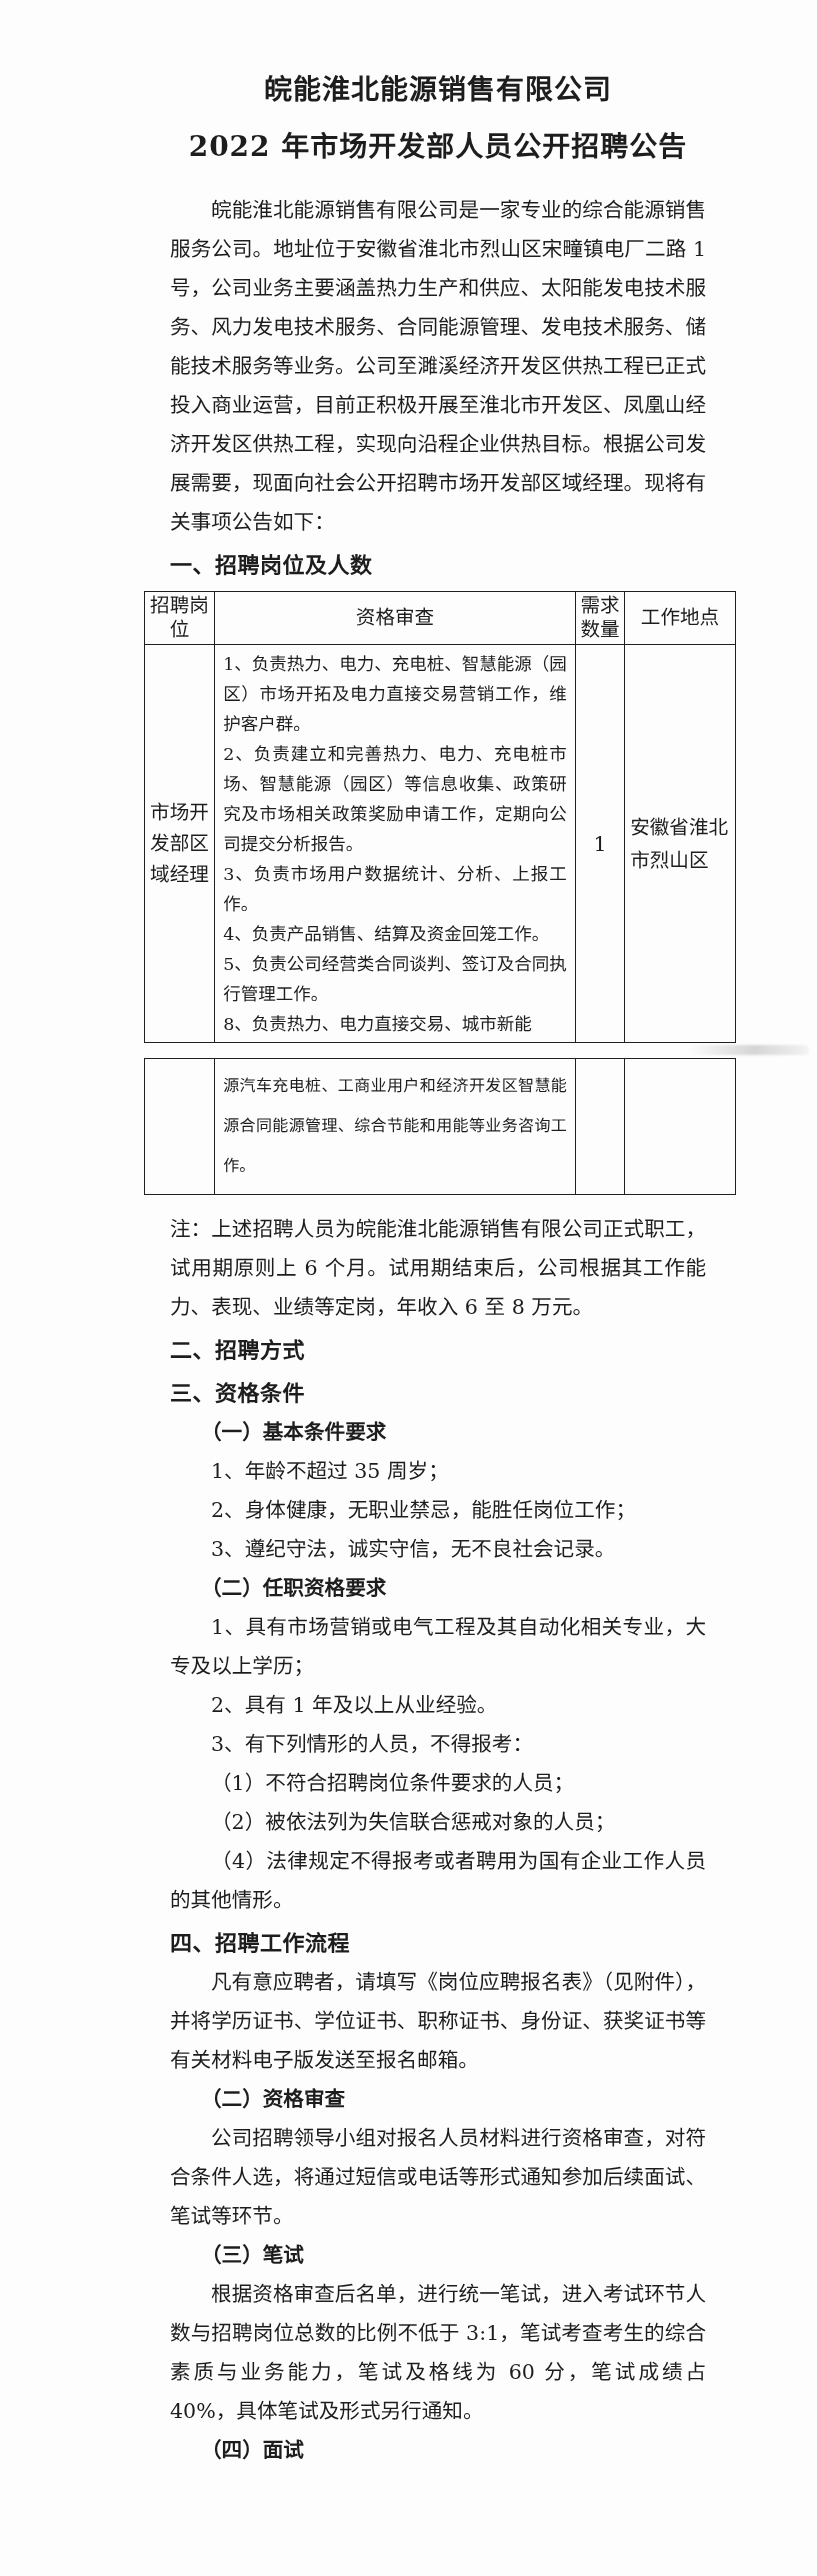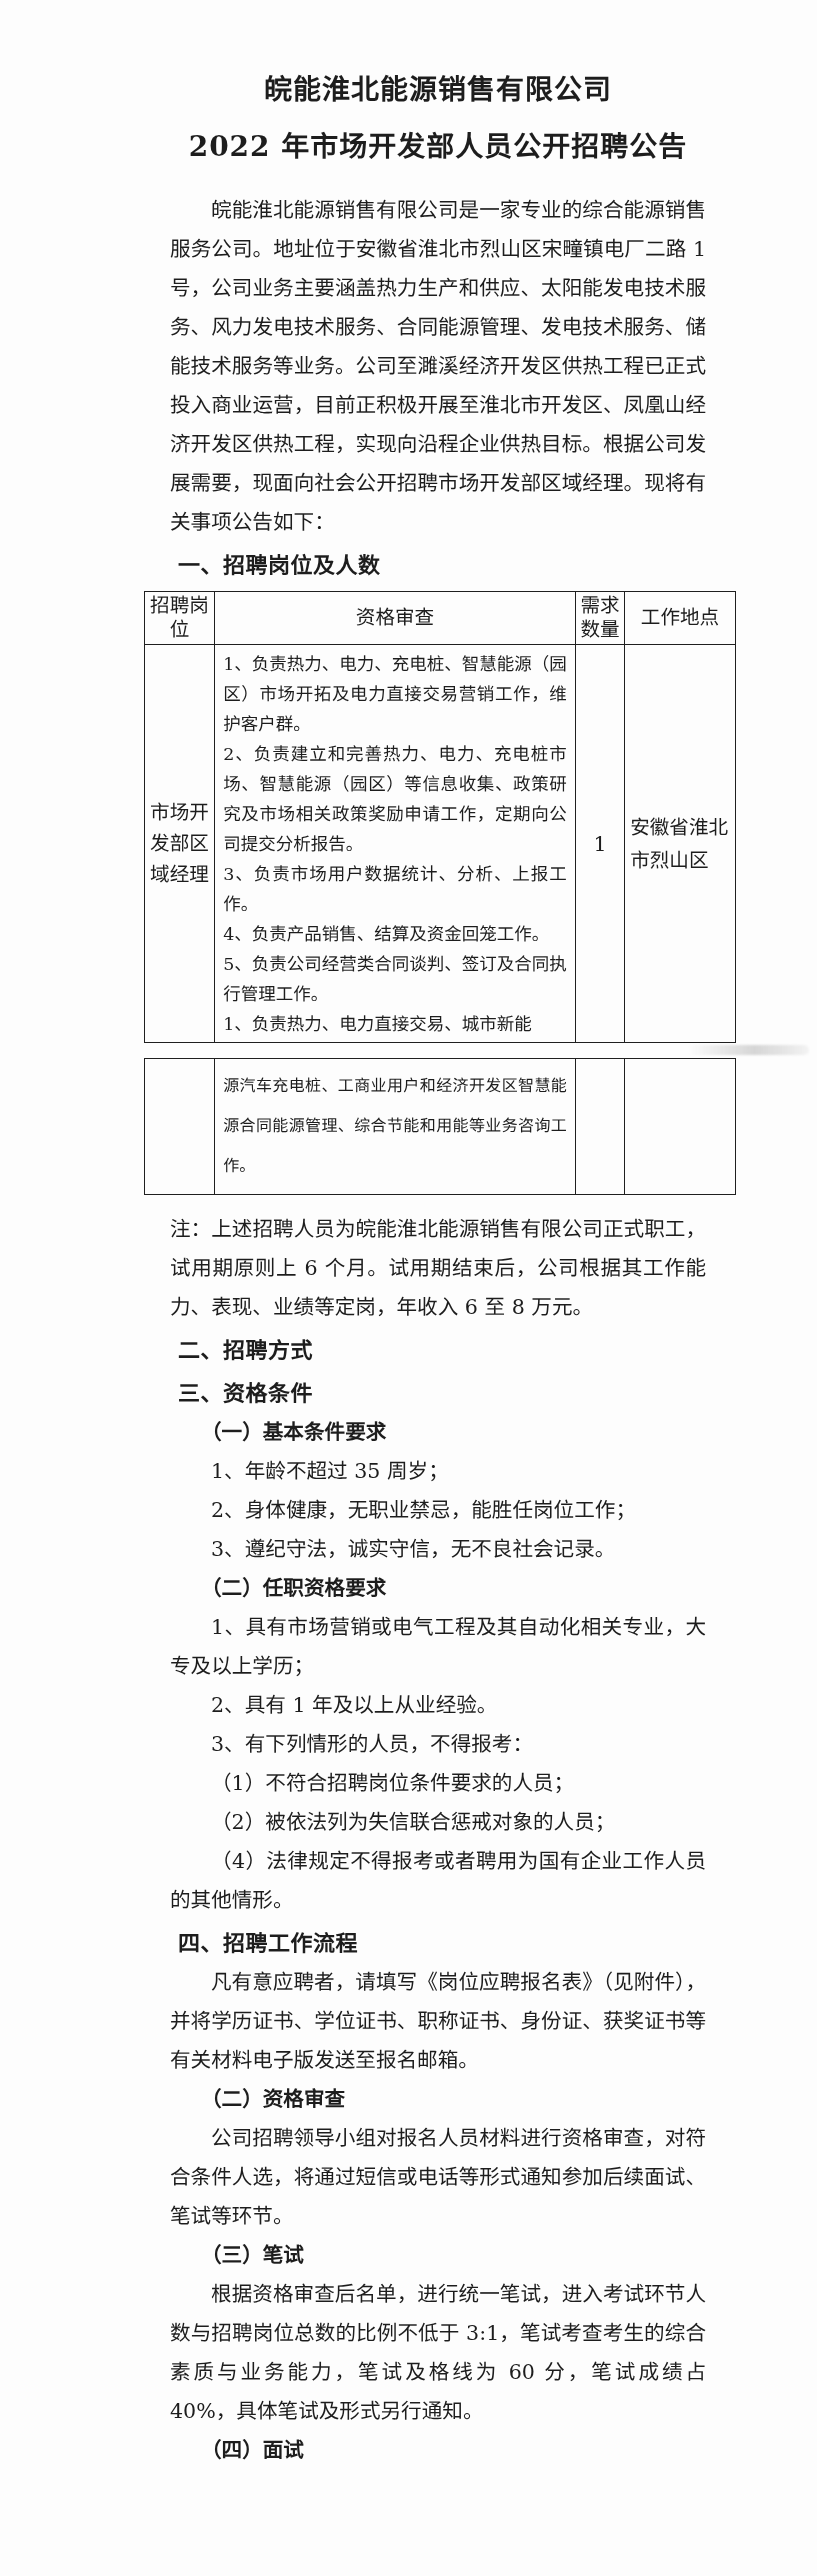--- a/index.html
+++ b/index.html
@@ -8,21 +8,21 @@
     position:relative; width:818px; height:3629px;
     background:#fdfdfd; color:#1d1d1d; overflow:hidden;
     font-family:"DejaVu Serif","Liberation Serif",serif;
   }
   .content { padding:61px 112px 0 170px; }
   .title { font-size:28px; font-weight:bold; text-align:center; line-height:57px; letter-spacing:1px; }
   .para { font-size:20.6px; line-height:39px; text-align:justify; }
   .indent { text-indent:41px; }
   .sec {
     font-size:22px; font-weight:bold; line-height:39px; margin-top:4.1px;
-    font-family:"DejaVu Sans","Liberation Sans",sans-serif; letter-spacing:0.5px;margin-left:8px;
+    font-family:"DejaVu Sans","Liberation Sans",sans-serif; letter-spacing:0.5px;
   }
   .sub { font-size:20.6px; font-weight:bold; line-height:39px; text-indent:31px; }
   .intro { margin-top:16px; }
   
   table.tbl { border-collapse:collapse; table-layout:fixed; width:590px; margin-left:-26px; }
   table.tbl.part1 { margin-top:6.2px; }
   .tbl td, .tbl th { border:1px solid #1f1f1f; }
   .tbl th {
     font-weight:normal; font-size:19.6px; line-height:24px;
     text-align:center; vertical-align:middle; height:44px; padding:2.1px 1px;
@@ -73,21 +73,21 @@
       </thead>
       <tbody>
         <tr class="data-row">
           <td class="pos-cell">市场开发部区域经理</td>
           <td class="duties-cell">
             <p>1、负责热力、电力、充电桩、智慧能源（园区）市场开拓及电力直接交易营销工作，维护客户群。</p>
             <p>2、负责建立和完善热力、电力、充电桩市场、智慧能源（园区）等信息收集、政策研究及市场相关政策奖励申请工作，定期向公司提交分析报告。</p>
             <p>3、负责市场用户数据统计、分析、上报工作。</p>
             <p>4、负责产品销售、结算及资金回笼工作。</p>
             <p>5、负责公司经营类合同谈判、签订及合同执行管理工作。</p>
-            <p>1、负责热力、电力直接交易、城市新能</p>
+            <p>8、负责热力、电力直接交易、城市新能</p>
           </td>
           <td class="count-cell">1</td>
           <td class="loc-cell">安徽省淮北市烈山区</td>
         </tr>
       </tbody>
     </table>
 
     <div class="pb-gap">
       <div class="smudge"></div>
     </div>

